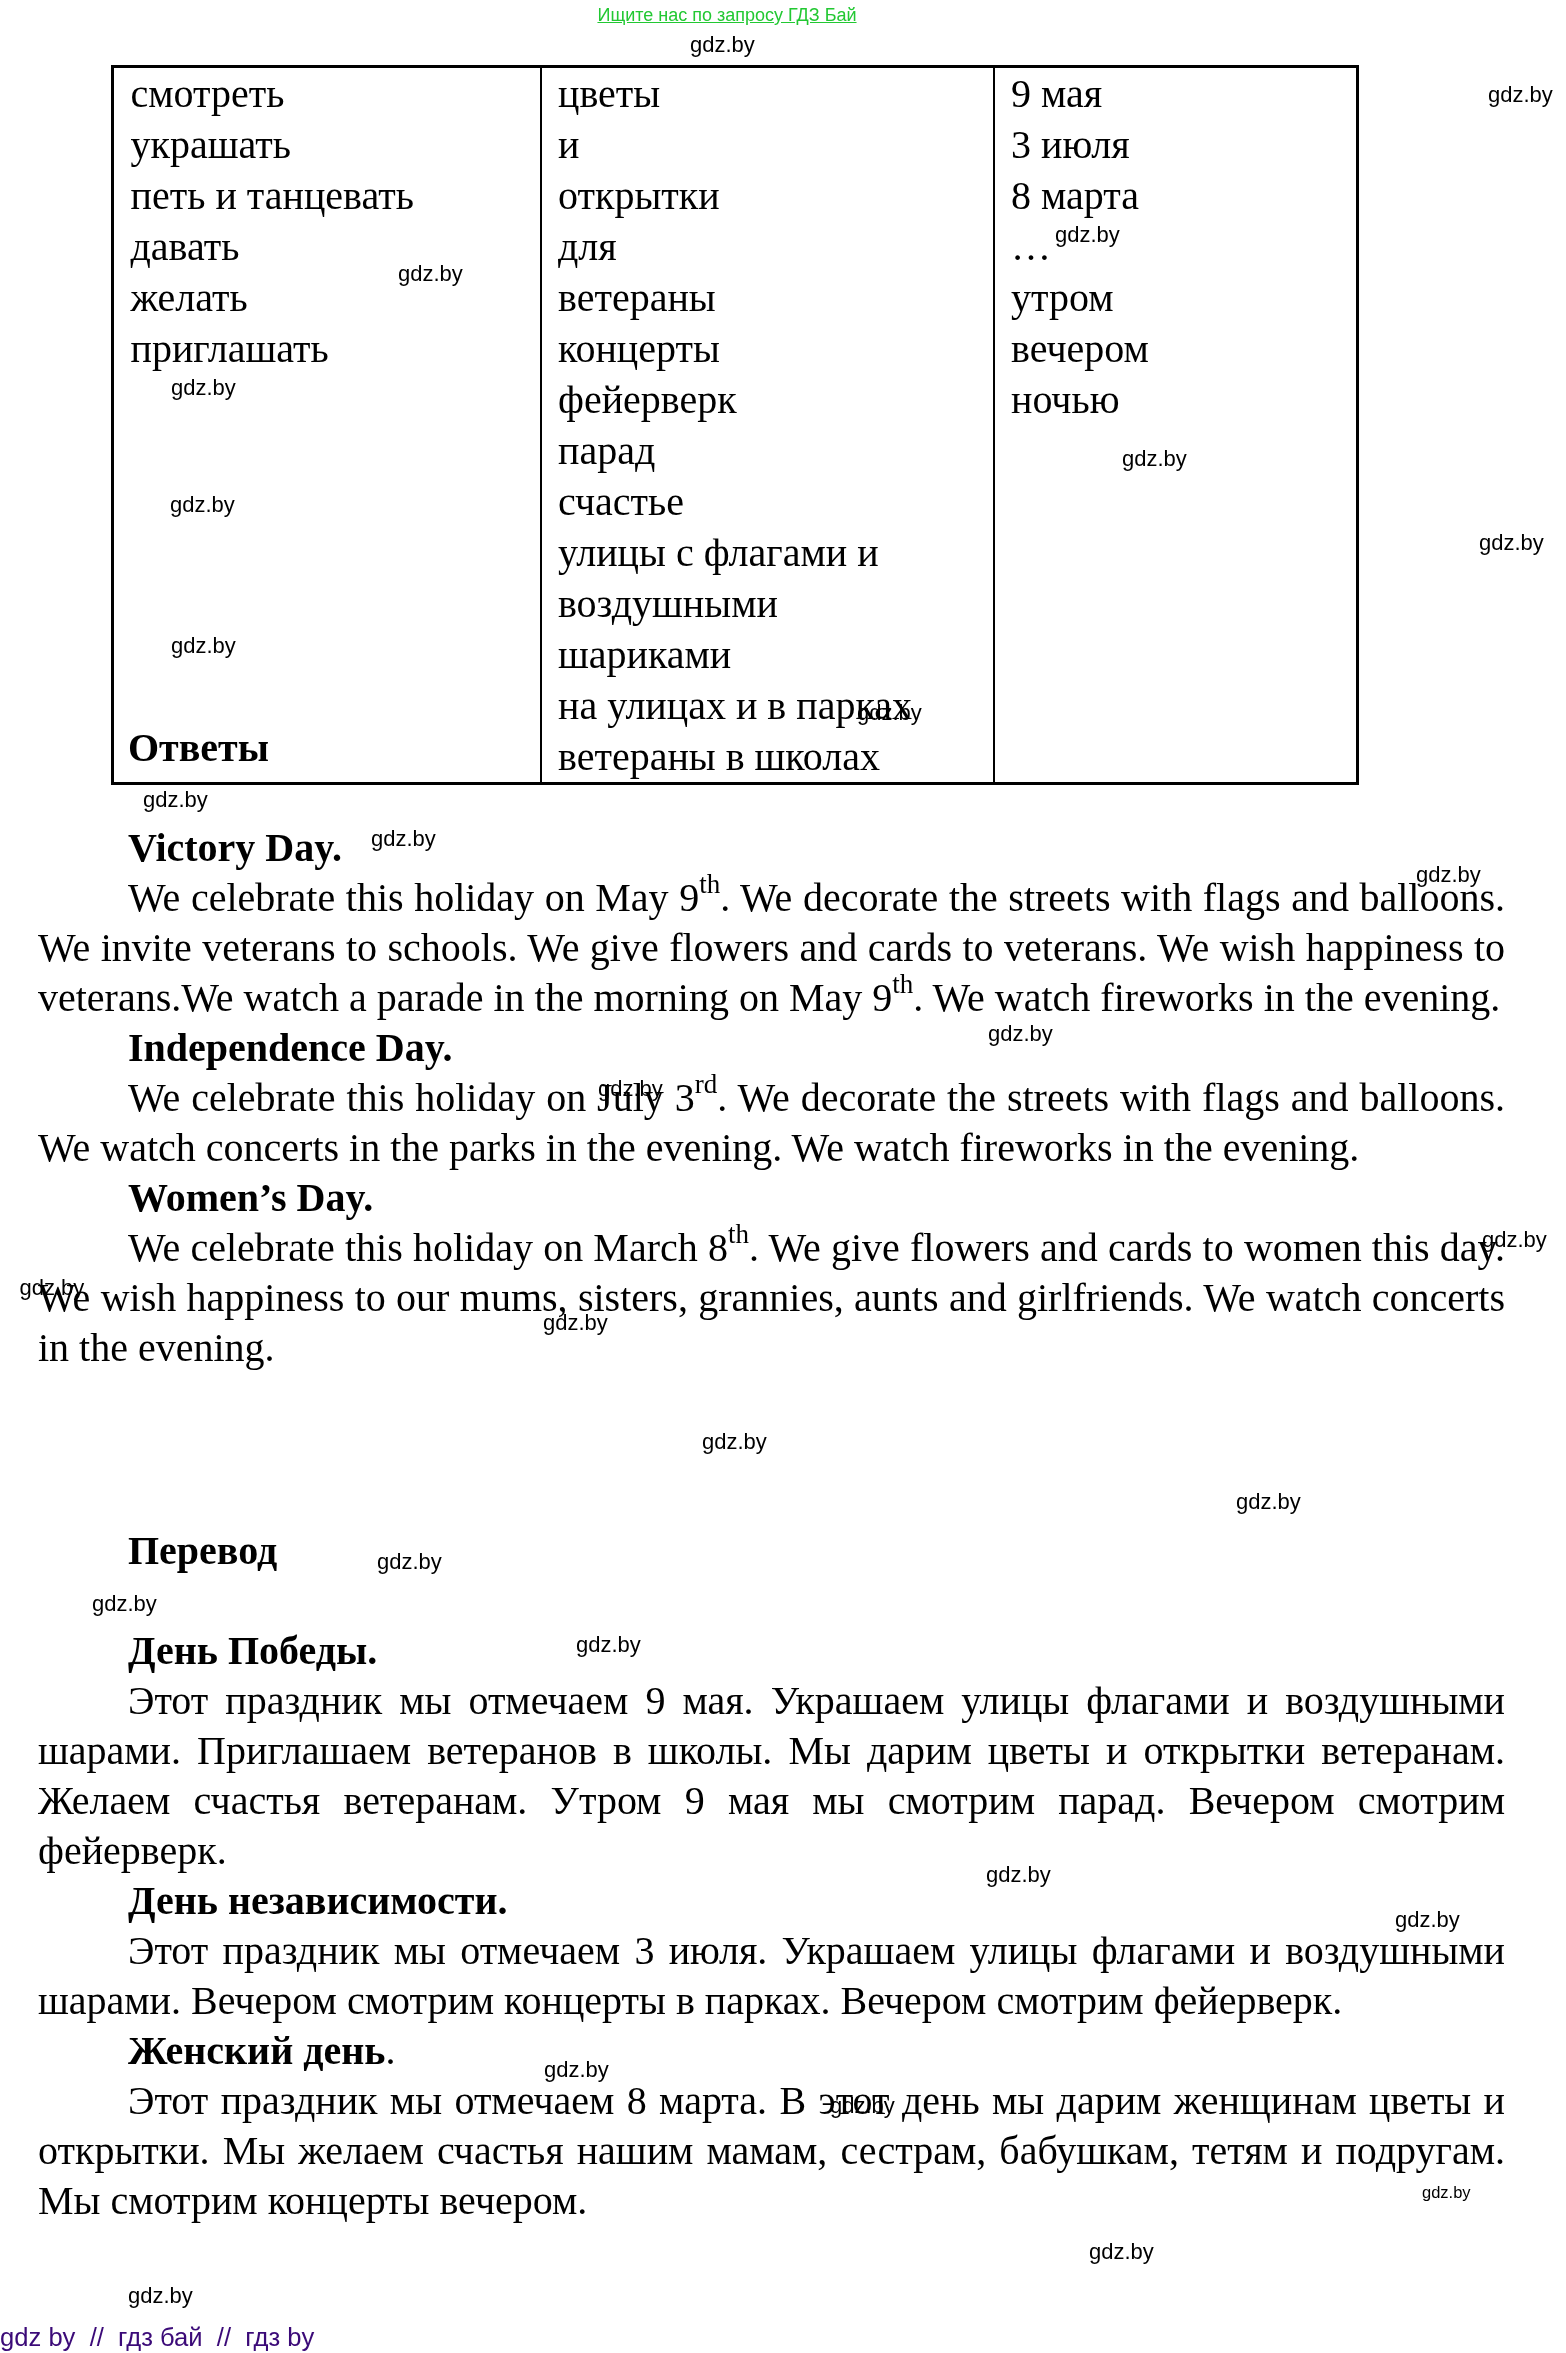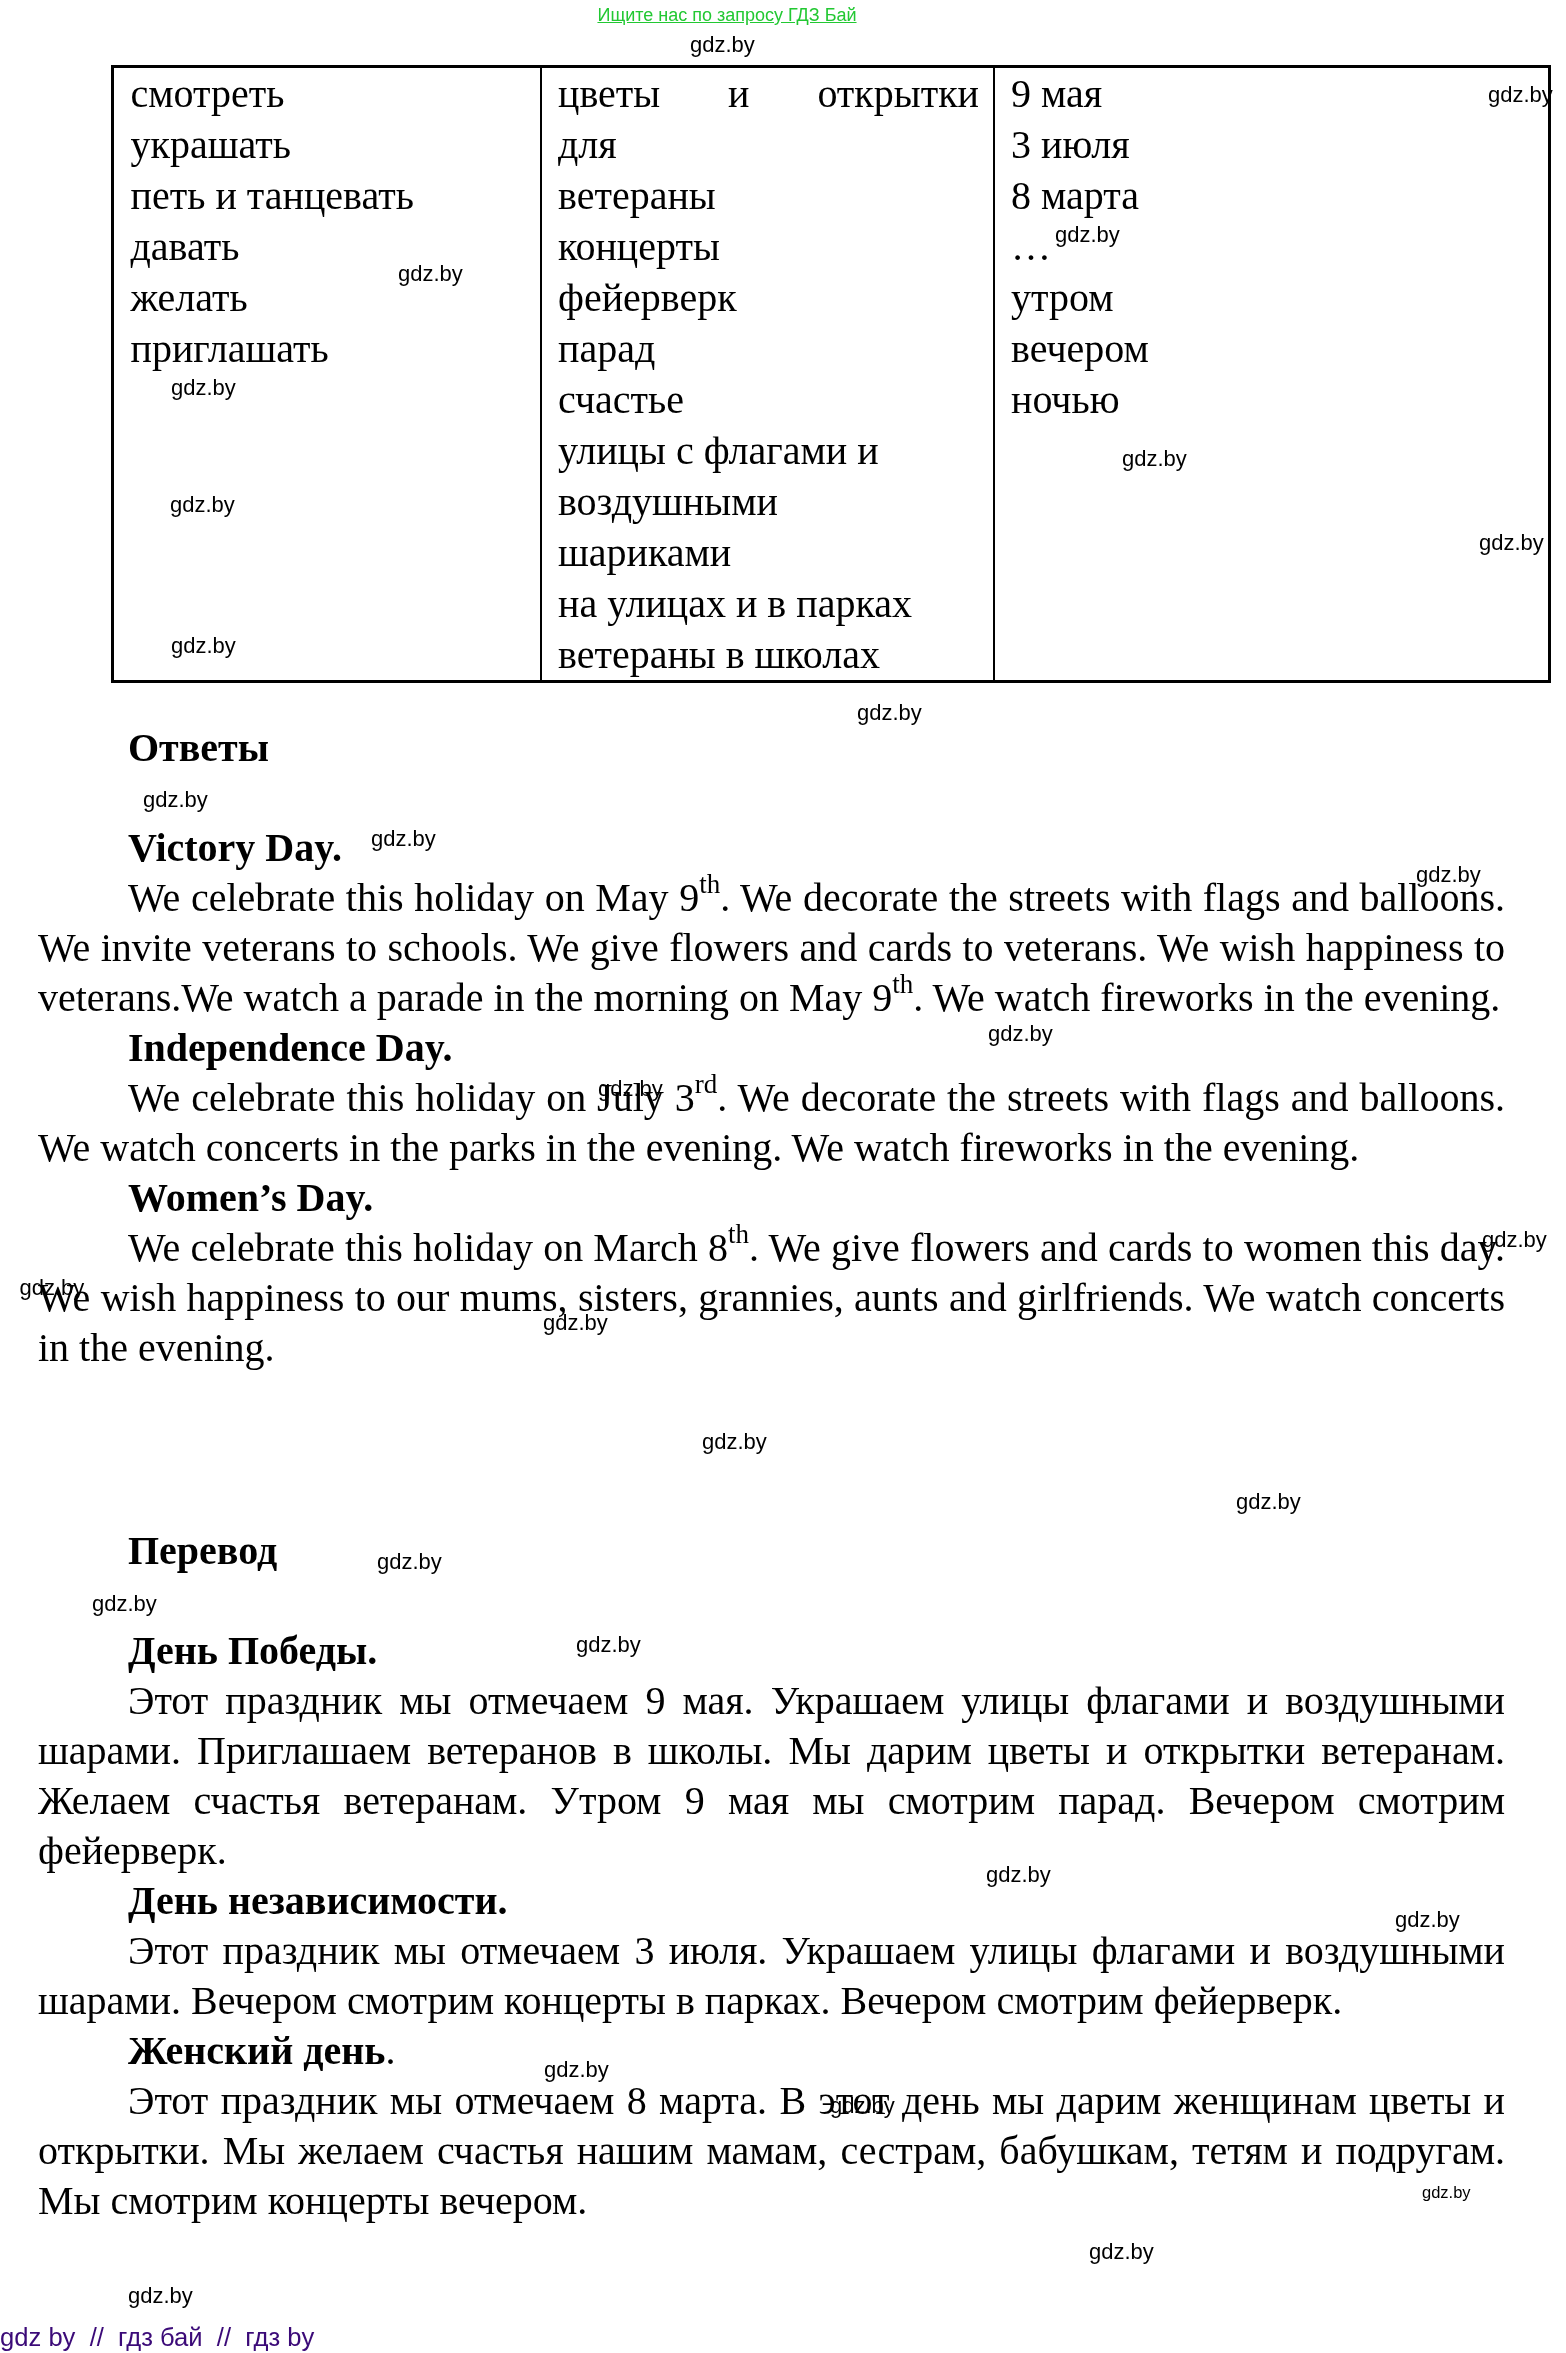--- a/index.html
+++ b/index.html
@@ -3,29 +3,29 @@
 <meta charset="utf-8">
 <style>
   html, body { margin: 0; padding: 0; background: #ffffff; }
   body { width: 1567px; height: 2354px; position: relative; overflow: hidden;
          font-family: "Liberation Serif", "DejaVu Serif", serif; color: #000; }
   .header-link { position: absolute; top: 0; left: 0; width: 1454px; text-align: center;
          font-family: "Liberation Sans", "DejaVu Sans", sans-serif; font-size: 18px;
          color: #22c832; line-height: 30px; text-decoration: underline; }
   .wm { position: absolute; font-family: "Liberation Sans", "DejaVu Sans", sans-serif;
         font-size: 22px; color: #000000; line-height: 24px; white-space: nowrap; }
-  table.vocab { position: absolute; left: 111px; top: 65px; width: 1440px; height: 607px;
+  table.vocab { position: absolute; left: 111px; top: 65px; width: 1248px; height: 607px;
         border-collapse: collapse; border: 3px solid #000; }
   table.vocab td { vertical-align: top; border-left: 2.3px solid #000; border-right: 2.3px solid #000;
         padding: 0 0 0 16.5px; font-size: 40px; line-height: 51px; }
   table.vocab td.c1 { width: 409px; }
   table.vocab td.c2 { width: 421px; padding-right: 13.5px; }
   table.vocab td.c3 { }
   .cell-line { display: block; white-space: nowrap; }
-  .justify-line { display: flex; justify-content: space-between; }
+  .justify-line { display: flex; justify-content: space-between; flex-direction: column; }
   .section { position: absolute; left: 38px; width: 1467px; font-size: 40px; line-height: 50px; }
   .sec-title { font-weight: bold; padding-left: 90px; }
   .para { text-align: justify; text-indent: 90px; margin: 0; }
   sup { font-size: 27px; line-height: 0; vertical-align: 18px; }
   .footer-link { position: absolute; top: 2323px; left: 0; width: 1323px; text-align: left;
         font-family: "Liberation Sans", "DejaVu Sans", sans-serif; font-size: 25.6px;
         color: #3b0a78; white-space: pre; }
 </style>
 </head>
 <body>

